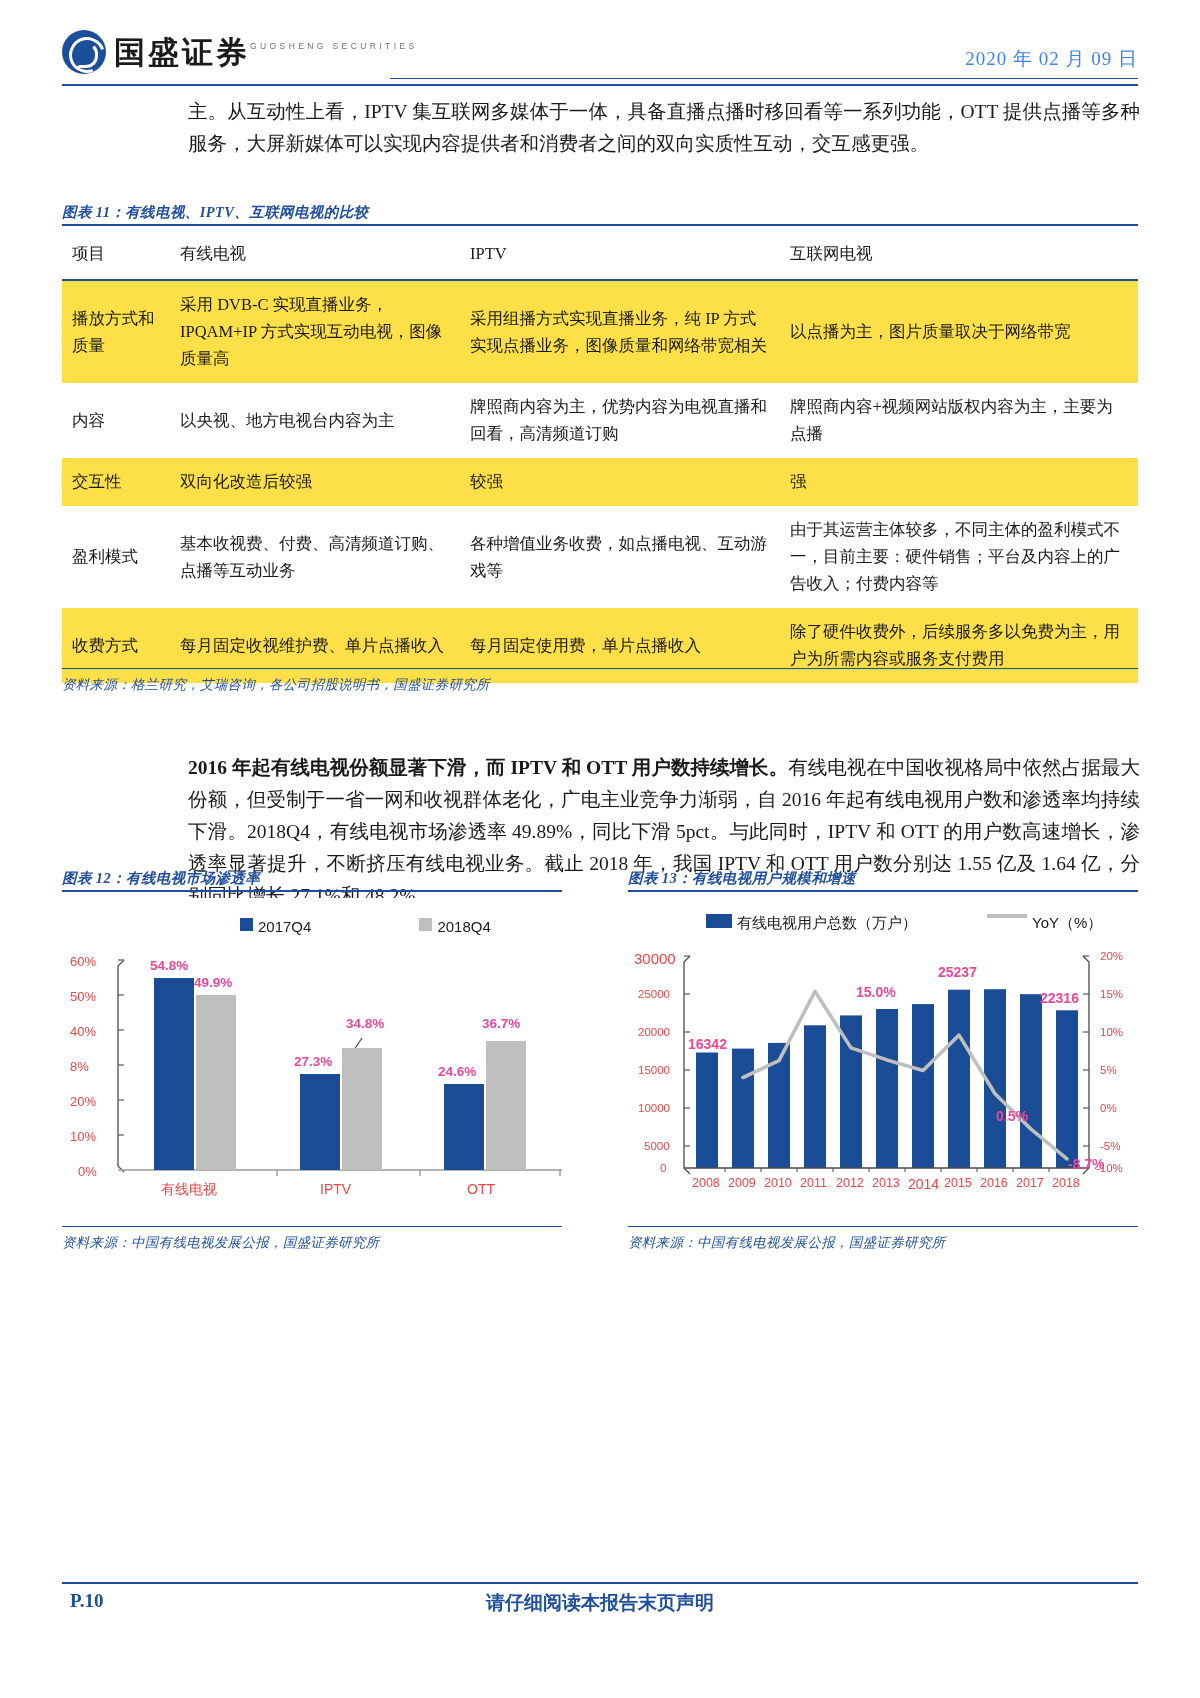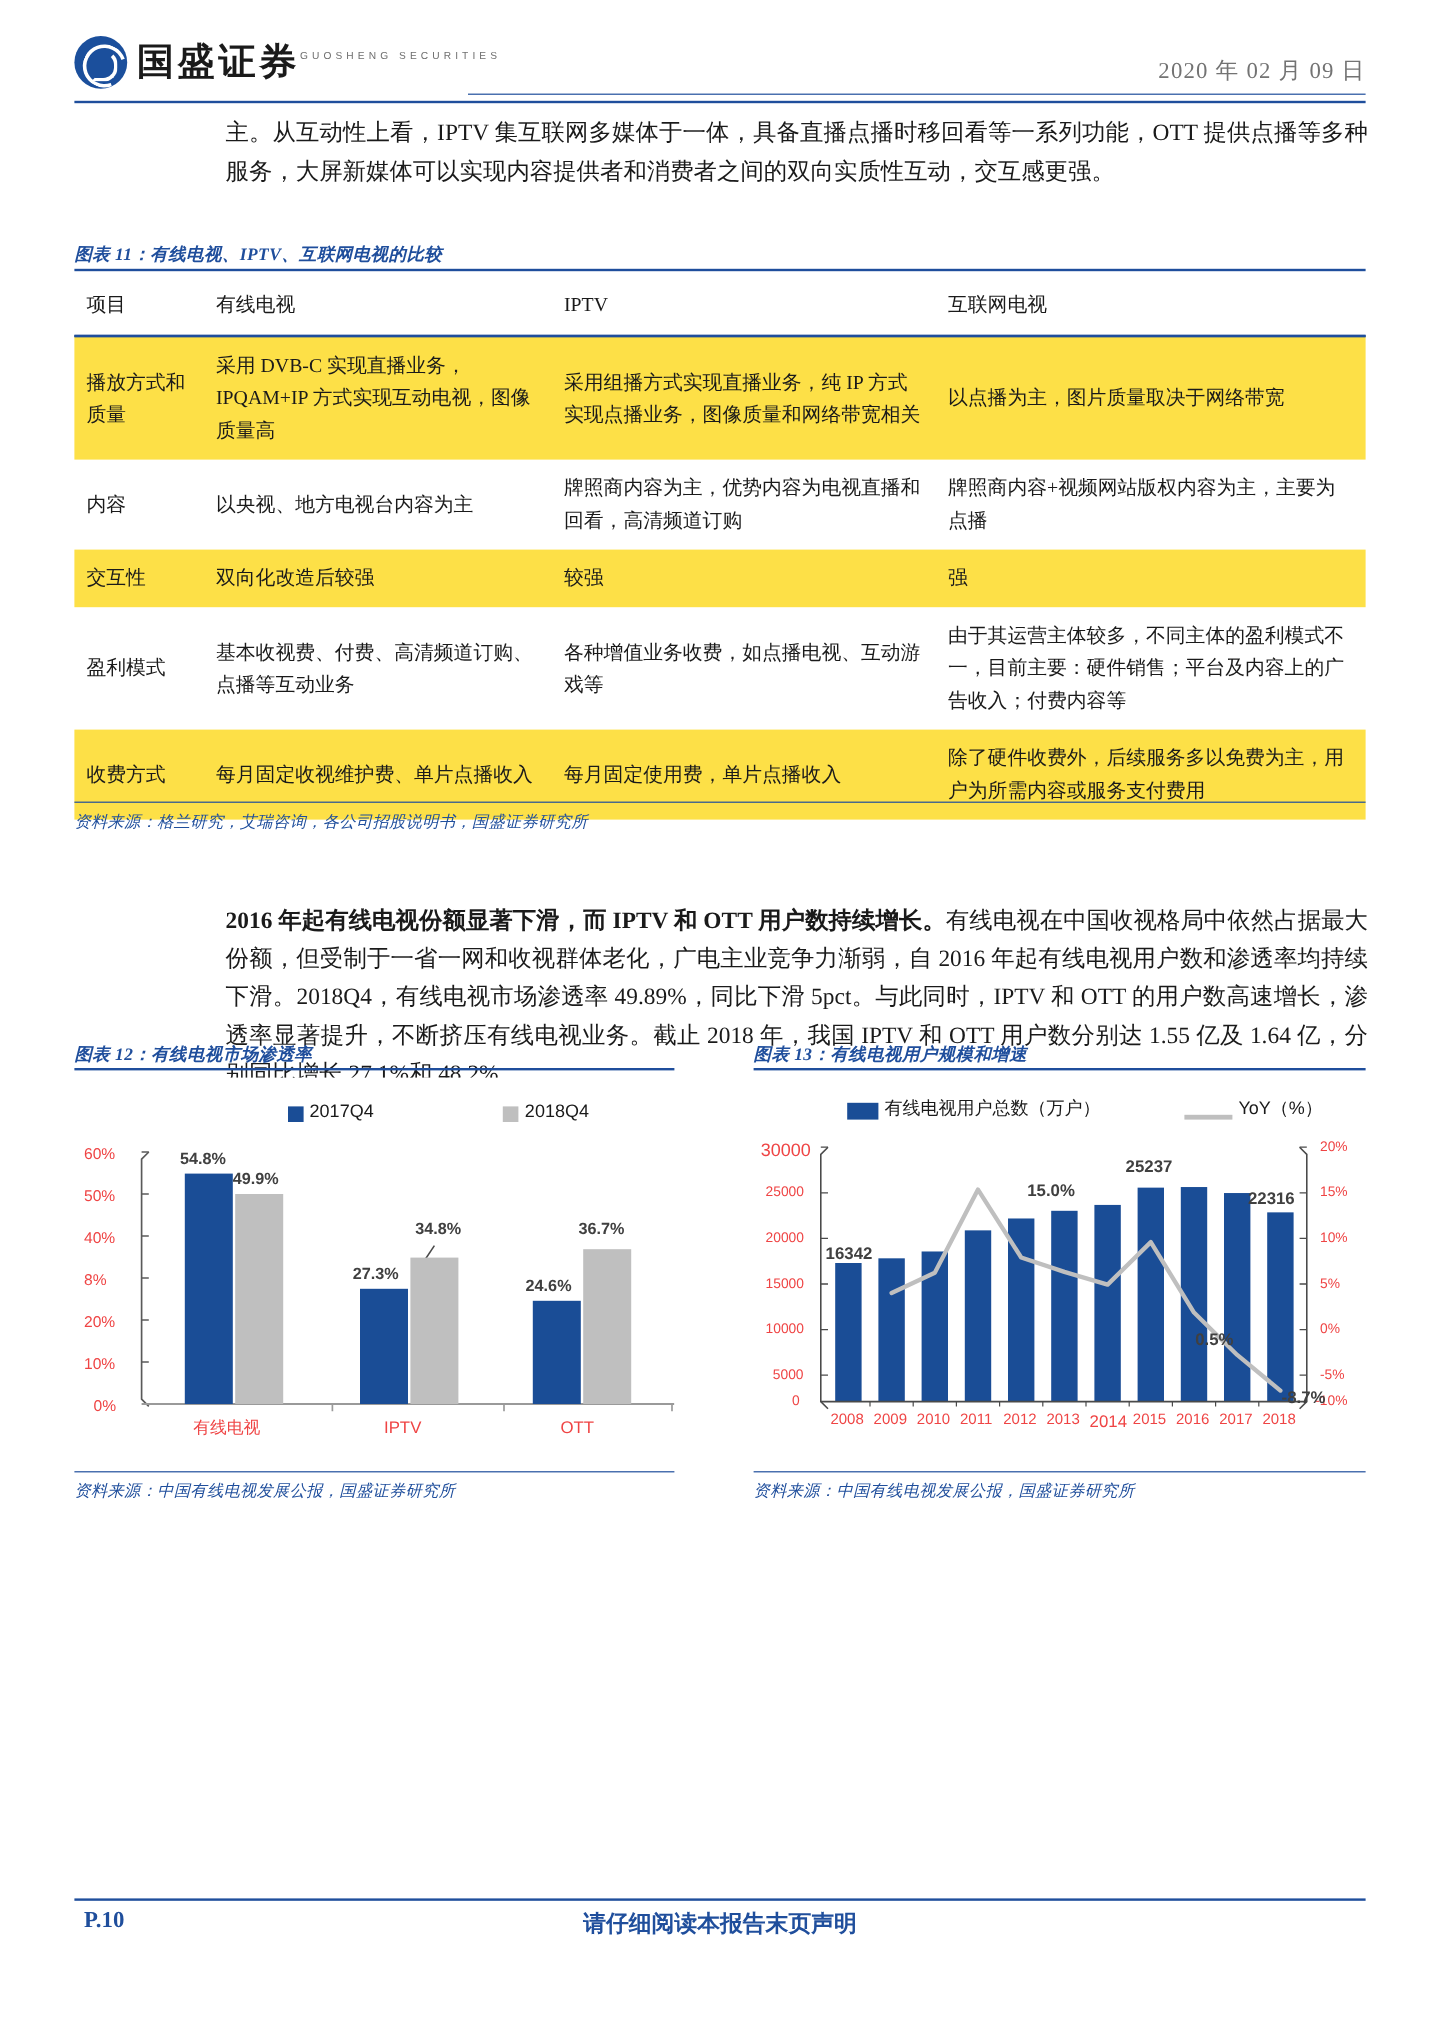--- a/index.html
+++ b/index.html
@@ -38,21 +38,21 @@
     font-family:"DejaVu Serif",serif;
     font-size:31px;font-weight:bold;letter-spacing:3px;color:#1a1a1a;
   }
   .logo-en{
     font-family:"Liberation Sans",sans-serif;
     font-size:8.5px;letter-spacing:3.4px;color:#6f6f6f;margin-top:5px;
   }
   .header-date{
     position:absolute;right:62px;top:46px;
     font-family:"Liberation Serif",serif;
-    font-size:19px;color:#737373;letter-spacing:1px;
+    font-size:19px;color:#3b82f6;letter-spacing:1px;
   }
   .header-rule{
     position:absolute;left:62px;right:62px;top:84px;height:0;
     border-top:2.5px solid #1f4e9c;
   }
   .header-rule-short{
     position:absolute;left:390px;right:62px;top:78px;height:0;
     border-top:1px solid #1f4e9c;
   }
 
@@ -107,27 +107,27 @@
   #tbl col.c3{width:358px;}
 
   
   .chart-box{position:absolute;background:#fff;}
   .axis-lbl{
     position:absolute;font-family:"Liberation Sans",sans-serif;
     font-size:13px;color:#ef4444;white-space:nowrap;
   }
   .dlabel{
     position:absolute;font-family:"Liberation Sans",sans-serif;
-    font-weight:bold;font-size:13.5px;color:#404040;white-space:nowrap;
+    font-weight:bold;font-size:13.5px;color:#ec4899;white-space:nowrap;
   }
   .legend-row{
     position:absolute;display:flex;align-items:center;gap:8px;
     font-family:"Liberation Sans",sans-serif;font-size:15px;color:#1a1a1a;
   }
-  .legend-item{display:flex;align-items:flex-end;gap:5px;padding-left:48px;}
+  .legend-item{display:flex;align-items:flex-start;gap:5px;padding-left:48px;}
   .swatch{width:13px;height:13px;display:inline-block;}
   .line-swatch{width:40px;height:4px;display:inline-block;background:#bfbfbf;}
 
   
   .footer-rule{
     position:absolute;left:62px;right:62px;top:1582px;height:0;
     border-top:2.5px solid #1f4e9c;
   }
   .page-no{
     position:absolute;left:70px;top:1590px;

